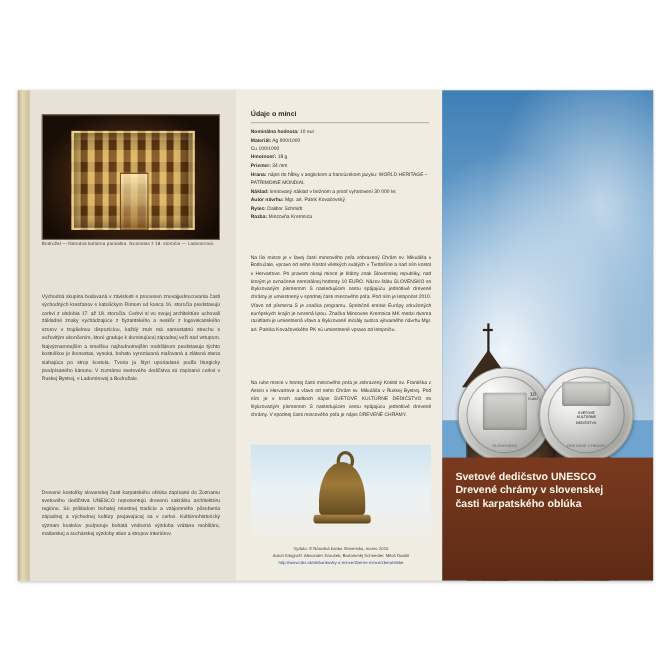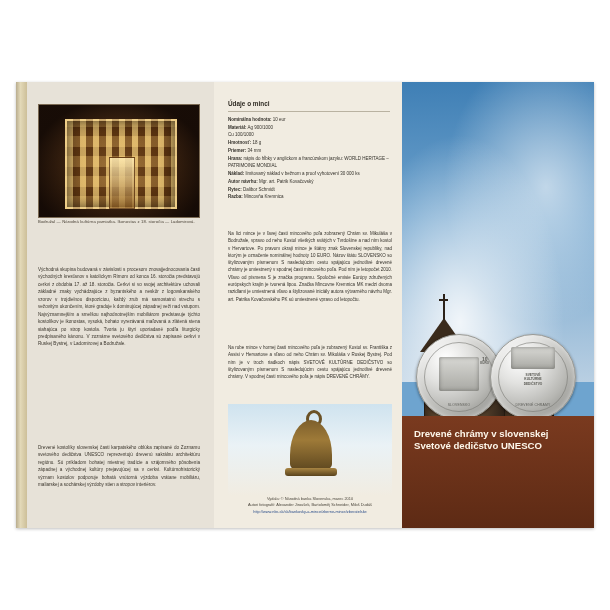--- a/index.html
+++ b/index.html
@@ -430,20 +430,21 @@
             <div>SVETOVÉ</div>
             <div>KULTÚRNE</div>
             <div>DEDIČSTVO</div>
           </div>
           <div class="coin-txt bot">DREVENÉ CHRÁMY</div>
         </div>
       </div>
 
       <div class="cover-band">
         <div class="cover-title">
+          <div>Svetové dedičstvo UNESCO</div>
           <div>Drevené chrámy v slovenskej</div>
-          <div>Svetové dedičstvo UNESCO</div>
+          <div>časti karpatského oblúka</div>
         </div>
       </div>
     </div>
 
   </div>
 </div>
 
 </body></html>

